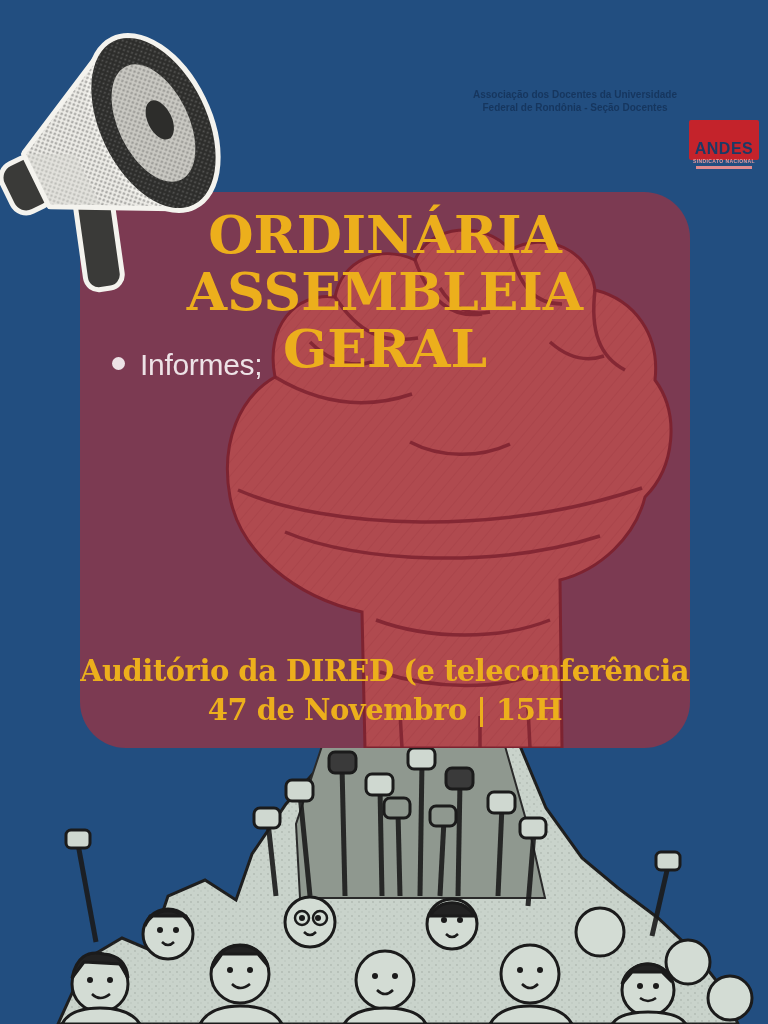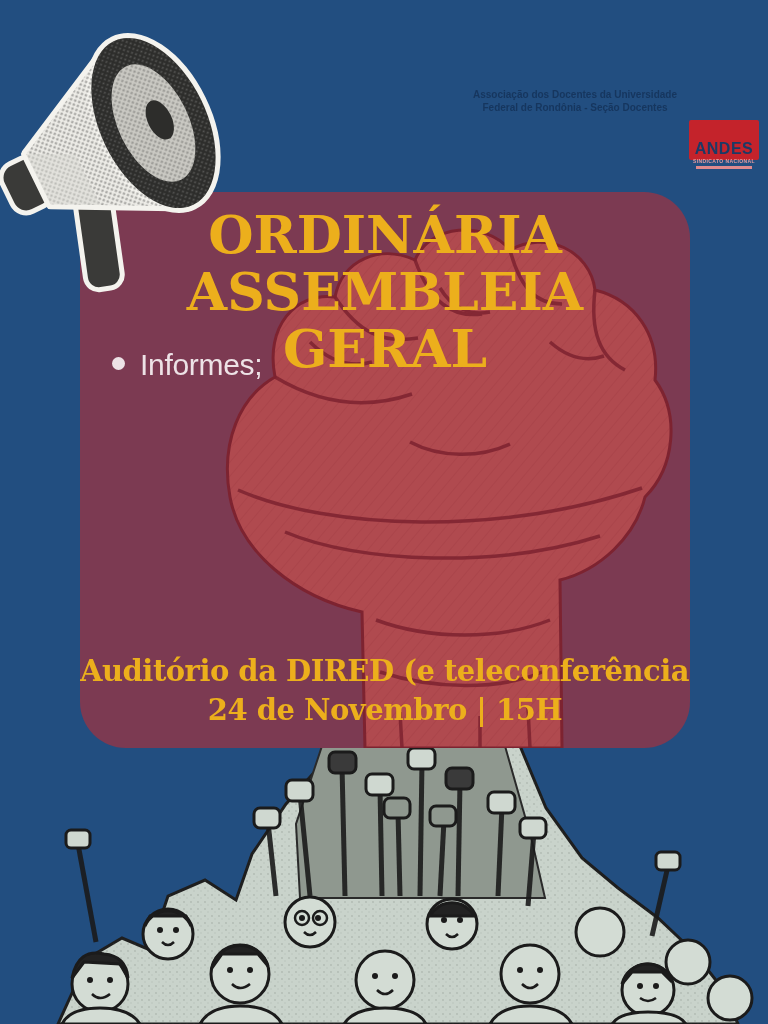--- a/index.html
+++ b/index.html
@@ -239,21 +239,21 @@
       <div>ORDINÁRIA</div>
       <div>ASSEMBLEIA GERAL</div>
     </div>
 
     <ul class="agenda">
       <li><span class="dot"></span><span>Informes;</span></li>
     </ul>
 
     <div class="panel-footer">
       <div>Auditório da DIRED (e teleconferência)</div>
-      <div>24 de Novembro | 15H</div>
+      <div>47 de Novembro | 15H</div>
     </div>
   </div>
 
   <svg class="megaphone" viewBox="0 0 272 302" xmlns="http://www.w3.org/2000/svg">
     <defs>
       <pattern id="dots" width="6" height="6" patternUnits="userSpaceOnUse">
         <circle cx="1.5" cy="1.5" r="1.2" fill="#232323"></circle>
         <circle cx="4.5" cy="4.5" r="1.2" fill="#232323"></circle>
       </pattern>
       <pattern id="dotsLight" width="6" height="6" patternUnits="userSpaceOnUse">

